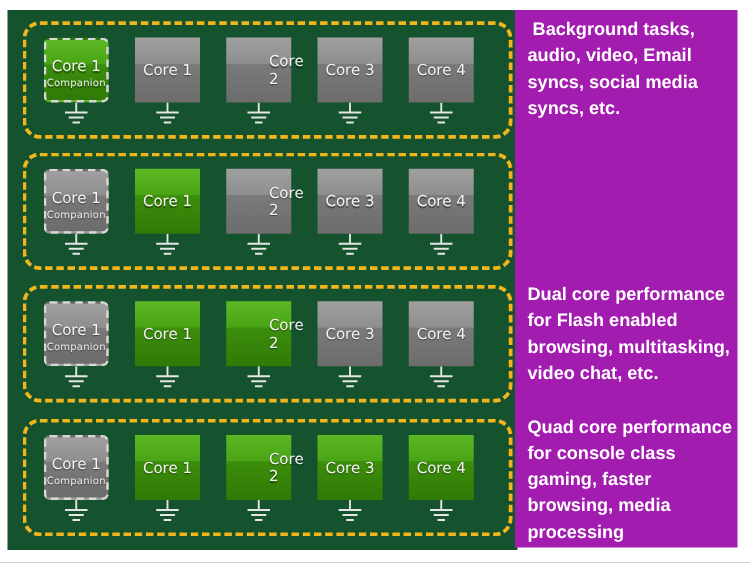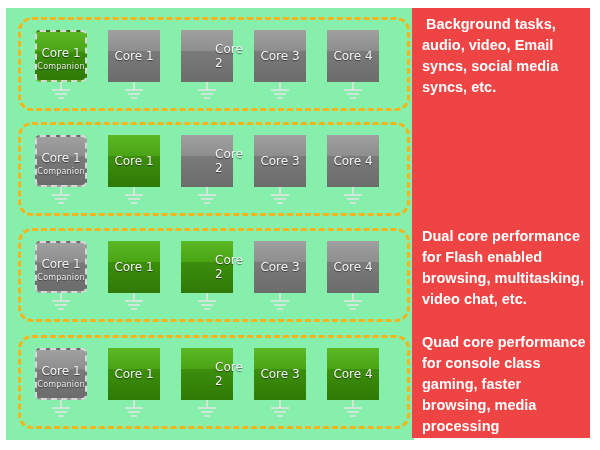--- a/index.html
+++ b/index.html
@@ -1,25 +1,25 @@
 <!DOCTYPE html>
 <html><head>
 <meta charset="utf-8">
 <style>
   * { margin: 0; padding: 0; box-sizing: border-box; }
   html, body { width: 600px; height: 450px; background: #ffffff; overflow: hidden; }
   body { position: relative; font-family: "DejaVu Sans", sans-serif; }
 
   .left-panel {
     position: absolute; left: 6px; top: 8px; width: 408px; height: 432px;
-    background: #86efac;
+    background: #14532d;
   }
   .right-panel {
     position: absolute; left: 412px; top: 8px; width: 178px; height: 430px;
-    background: #ef4444;
+    background: #a21caf;
   }
 
   .row {
     position: absolute; left: 12px; width: 392px; height: 94px;
     border: 3px dashed #f2b51b;
     border-radius: 14px;
   }
   .row-0 { top: 9px; }
   .row-1 { top: 114px; }
   .row-2 { top: 220px; }

